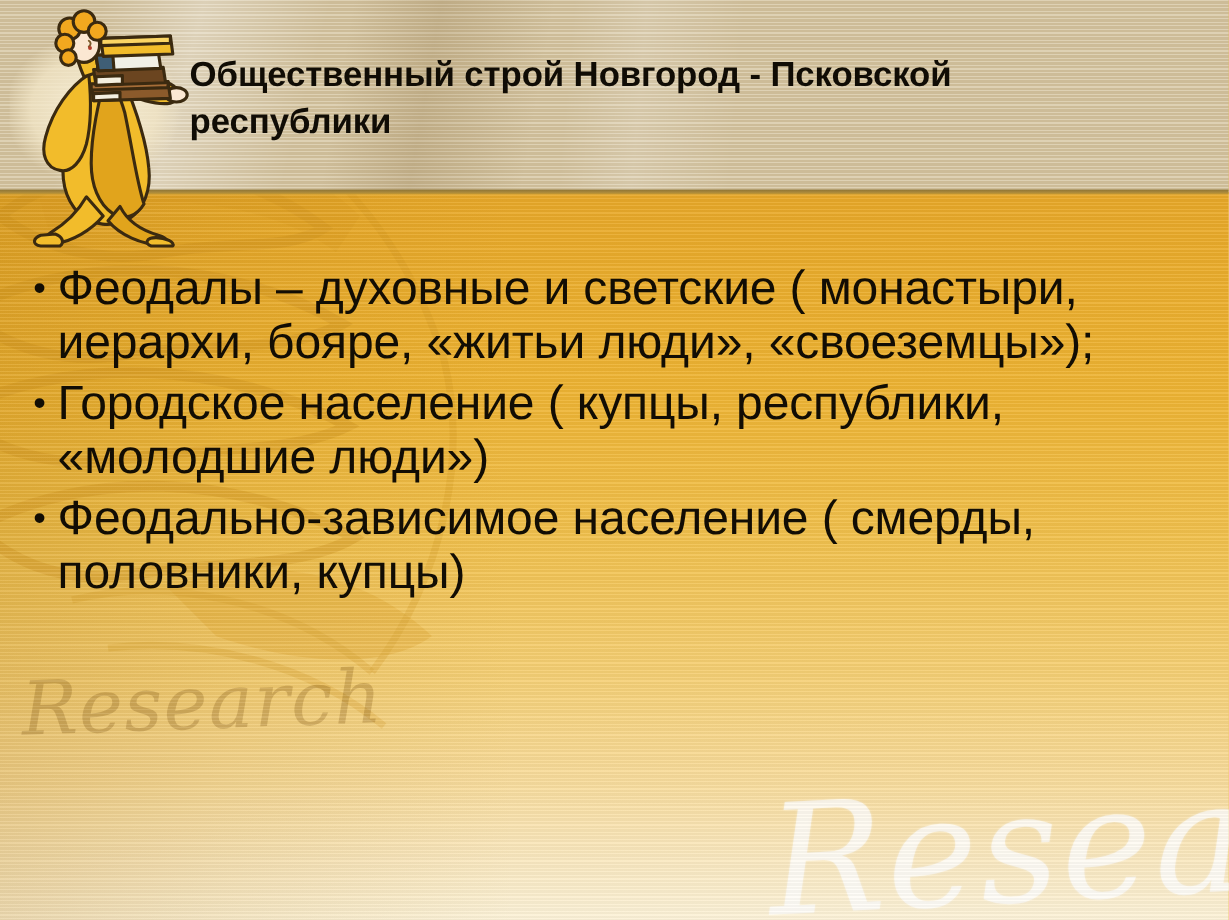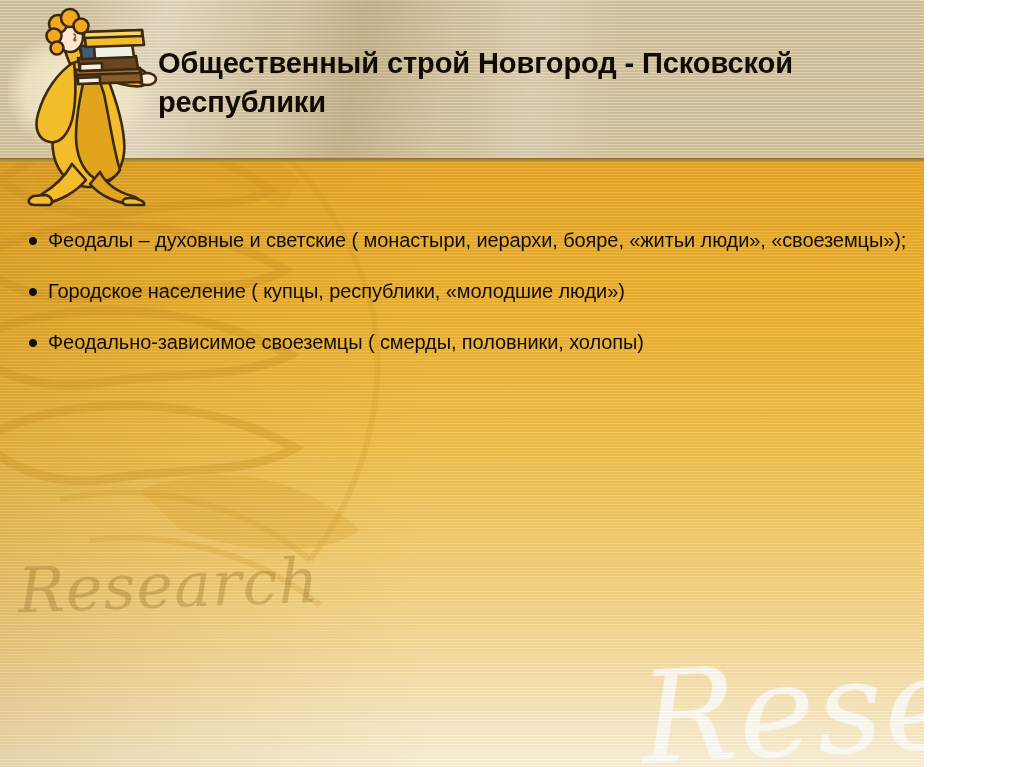--- a/index.html
+++ b/index.html
@@ -6,21 +6,21 @@
     margin: 0;
     padding: 0;
     background: #ffffff;
   }
   body {
     font-family: "Liberation Sans", sans-serif;
   }
 
   .slide {
     position: relative;
-    width: 924px;
+    width: 1024px;
     height: 767px;
     overflow: hidden;
     background: #e8a929;
   }
 
   
   .body-bg {
     position: absolute;
     left: 0; top: 0;
     width: 1024px; height: 767px;
@@ -163,21 +163,21 @@
   .bullet-dot {
     width: 30px;
     flex: 0 0 30px;
     font-size: 30px;
     line-height: 45px;
     color: #120d04;
     text-align: center;
   }
   .bullet-text {
     flex: 1 1 auto;
-    font-size: 20px;
+    font-size: 40px;
     line-height: 45px;
     color: #120d04;
     letter-spacing: -0.1px;
   }
 </style>
 </head>
 <body>
 
 <div class="slide">
 
@@ -287,18 +287,18 @@
       <div class="bullet-text">Феодалы – духовные и светские ( монастыри, иерархи, бояре, «житьи люди», «своеземцы»);</div>
     </div>
 
     <div class="bullet-row">
       <div class="bullet-dot">•</div>
       <div class="bullet-text">Городское население ( купцы, республики, «молодшие люди»)</div>
     </div>
 
     <div class="bullet-row">
       <div class="bullet-dot">•</div>
-      <div class="bullet-text">Феодально-зависимое своеземцы ( смерды, половники, холопы)</div>
+      <div class="bullet-text">Феодально-зависимое население ( смерды, половники, купцы)</div>
     </div>
 
   </div>
 
 </div>
 
 </body></html>

